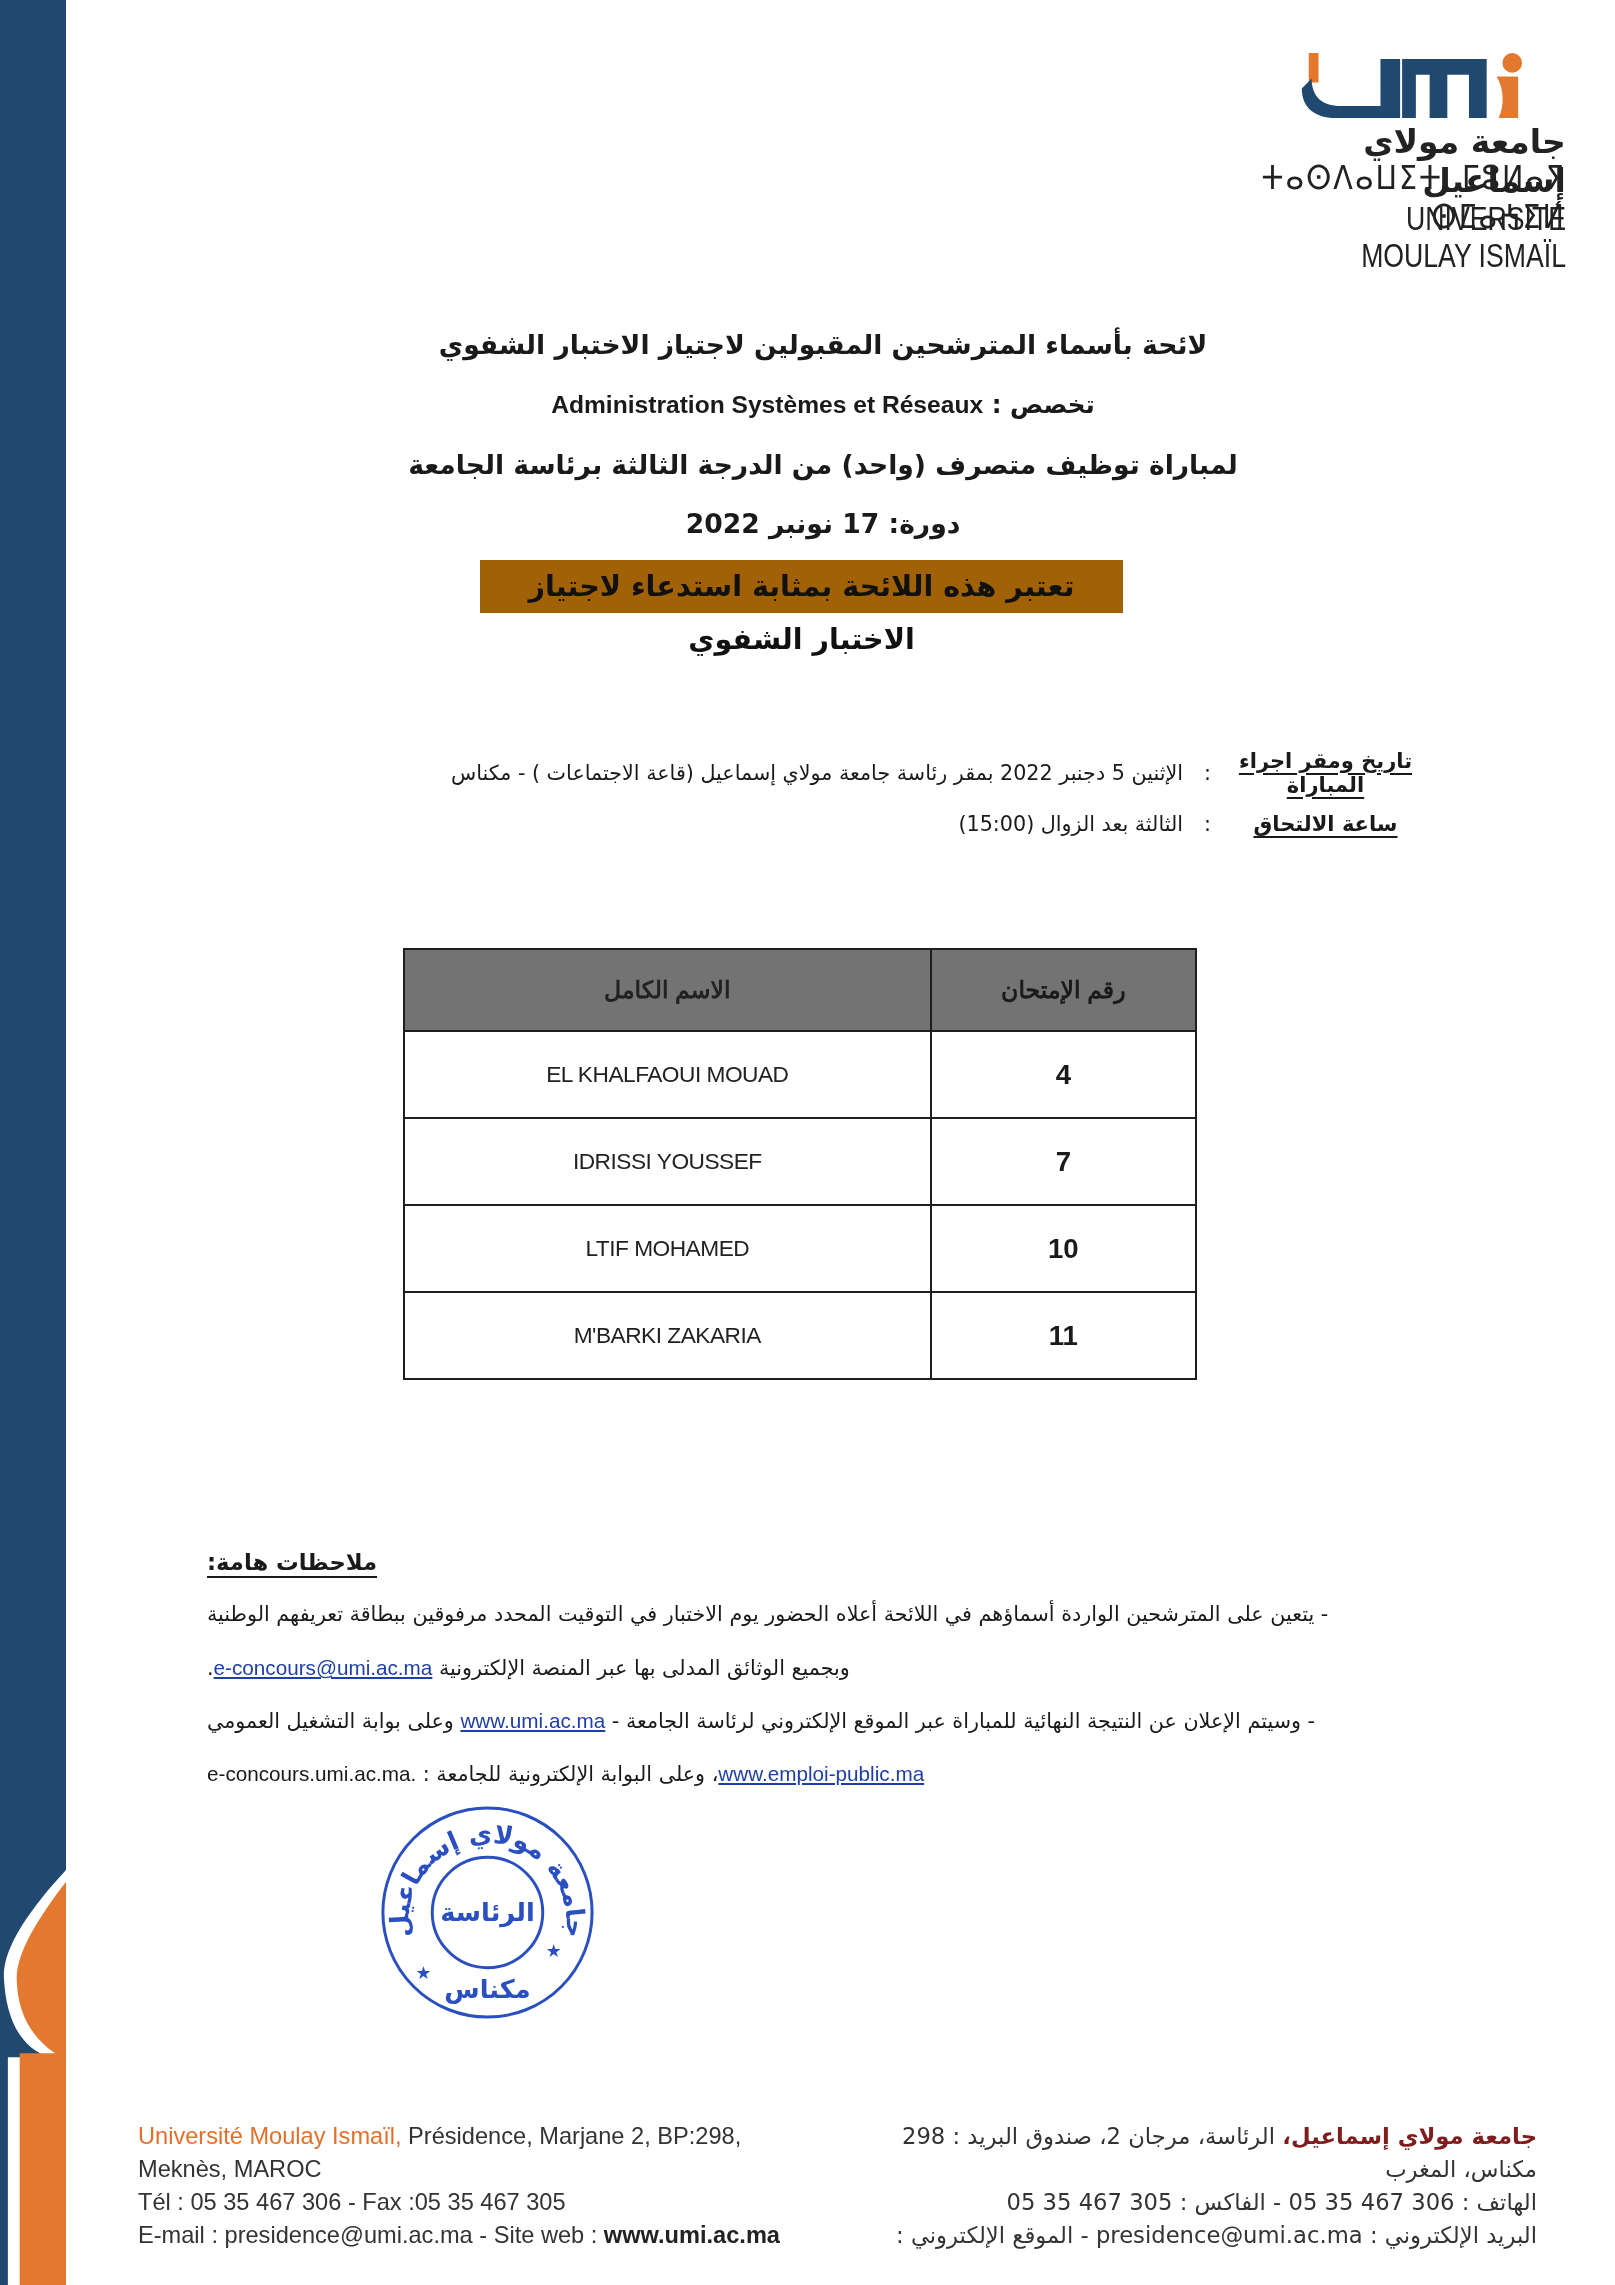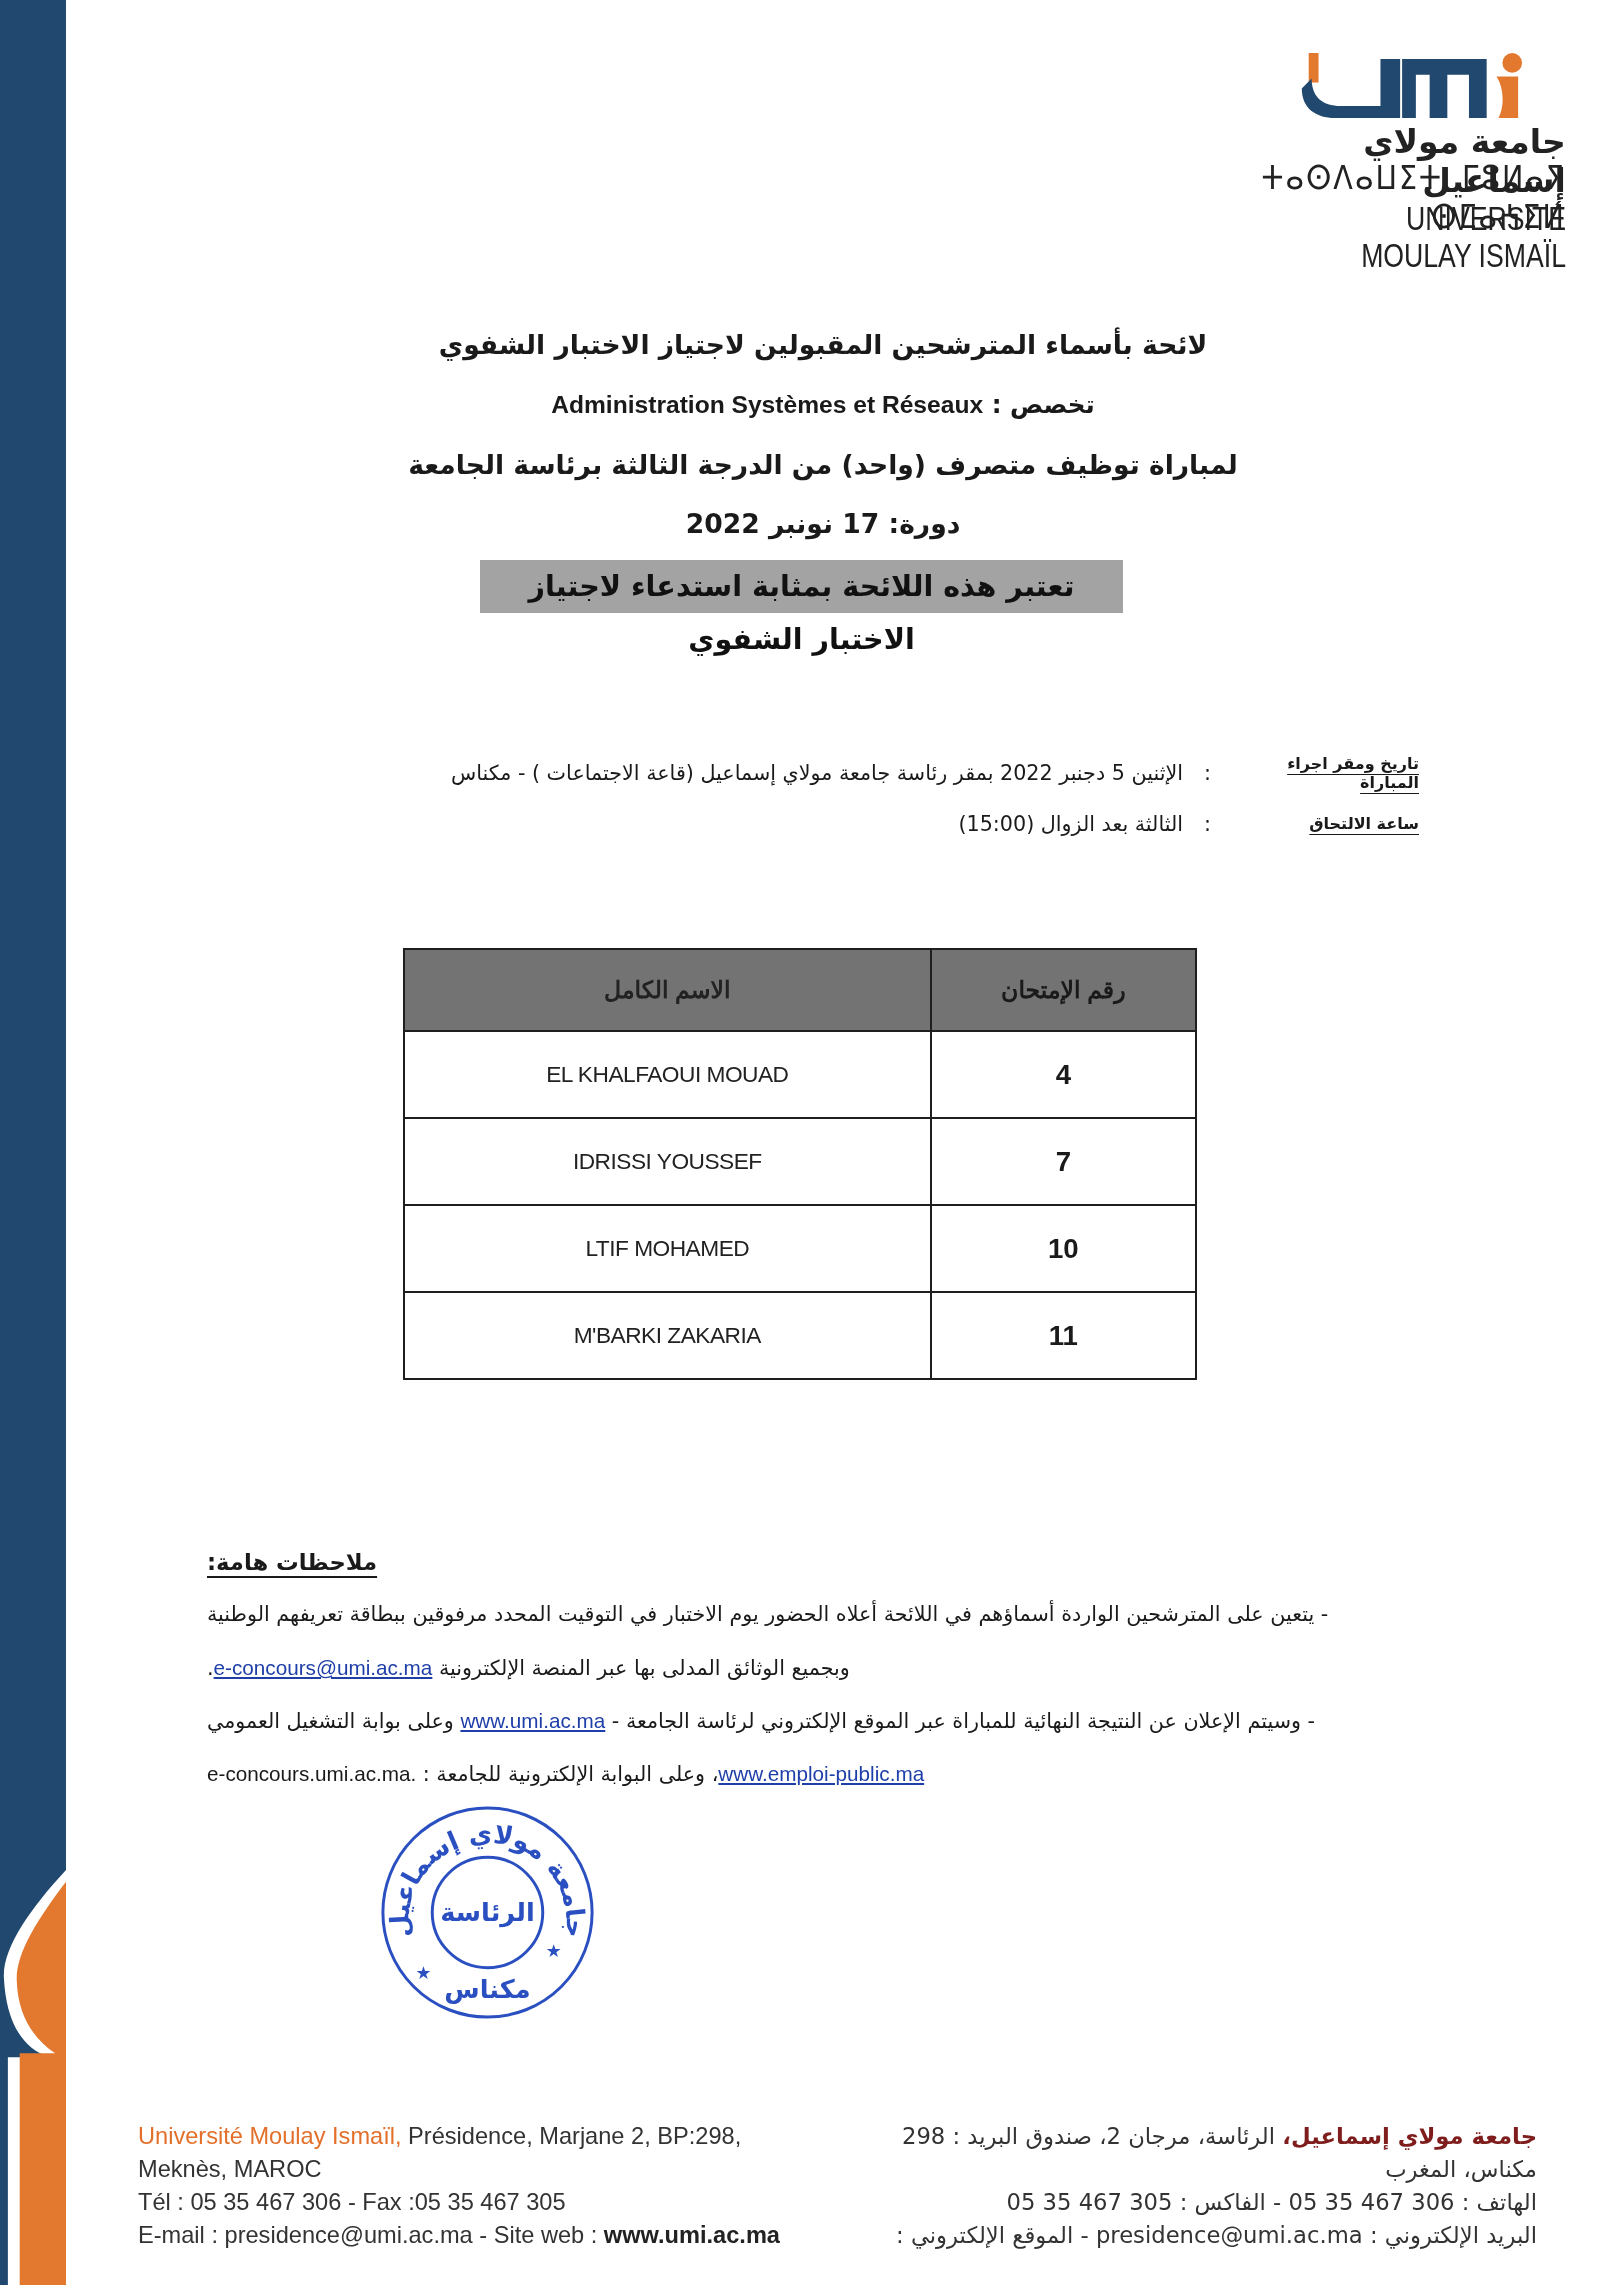--- a/index.html
+++ b/index.html
@@ -18,27 +18,27 @@
   .logo-tif { position: absolute; left: 9.9px; top: 120px; width: 315px; text-align: right;
               font-family: "DejaVu Sans Mono", monospace; font-size: 28.6px; color: #222; letter-spacing: 2px; transform: scaleY(1.15); }
   .logo-fr { position: absolute; left: 9.9px; top: 158px; width: 315px; text-align: right;
              font-family: "Liberation Sans Narrow", "Liberation Sans", sans-serif; font-size: 32.5px; color: #222; letter-spacing: 0px; transform: scaleX(0.82); transform-origin: right; }
 
   
   .titles { position: absolute; left: 296px; top: 315px; width: 1054px; text-align: center; direction: rtl; }
   .t-line { font-family: "DejaVu Sans", sans-serif; font-weight: bold; font-size: 26.6px; line-height: 59px; color: #1a1a1a; }
   .t-spec { font-size: 24.6px; font-weight: bold; line-height: 61px; }
   .t-spec .fr { font-family: "Liberation Sans", sans-serif; direction: ltr; unicode-bidi: embed; }
-  .highlight { position: absolute; left: 480px; top: 560px; width: 643px; height: 53px; background: #a3a3a3;
+  .highlight { position: absolute; left: 480px; top: 560px; width: 643px; height: 53px; background: #a16207;
                direction: rtl; text-align: center; font-weight: bold; font-size: 28.6px; line-height: 53px; color: #111; }
 
   
   .info { position: absolute; left: 296px; top: 747px; width: 1123px; direction: rtl; }
   .info-row { display: flex; align-items: center; height: 51px; font-size: 20.7px; }
-  .info-label { width: 187px; text-align: right; font-weight: bold; text-decoration: underline; text-underline-offset: 4.9px; font-size: 16px; }
+  .info-label { width: 187px; text-align: center; font-weight: bold; text-decoration: underline; text-underline-offset: 4.9px; font-size: 21px; }
   .info-colon { width: 49px; text-align: center; }
   .info-value { flex: 1; text-align: right; }
 
   
   .tbl { position: absolute; left: 403px; top: 948px; width: 794px; border-collapse: collapse; }
   .tbl th, .tbl td { border: 2.5px solid #1e1e1e; text-align: center; }
   .tbl th { height: 82px; background: #737373; font-weight: bold; font-size: 23.6px; direction: rtl; }
   .tbl td { height: 87px; }
   .col-name { width: 528px; font-family: "Liberation Sans", sans-serif; font-size: 22.7px; letter-spacing: -0.5px; color: #222; }
   .col-num { width: 266px; font-family: "Liberation Sans", sans-serif; font-weight: bold; font-size: 27.6px; }

